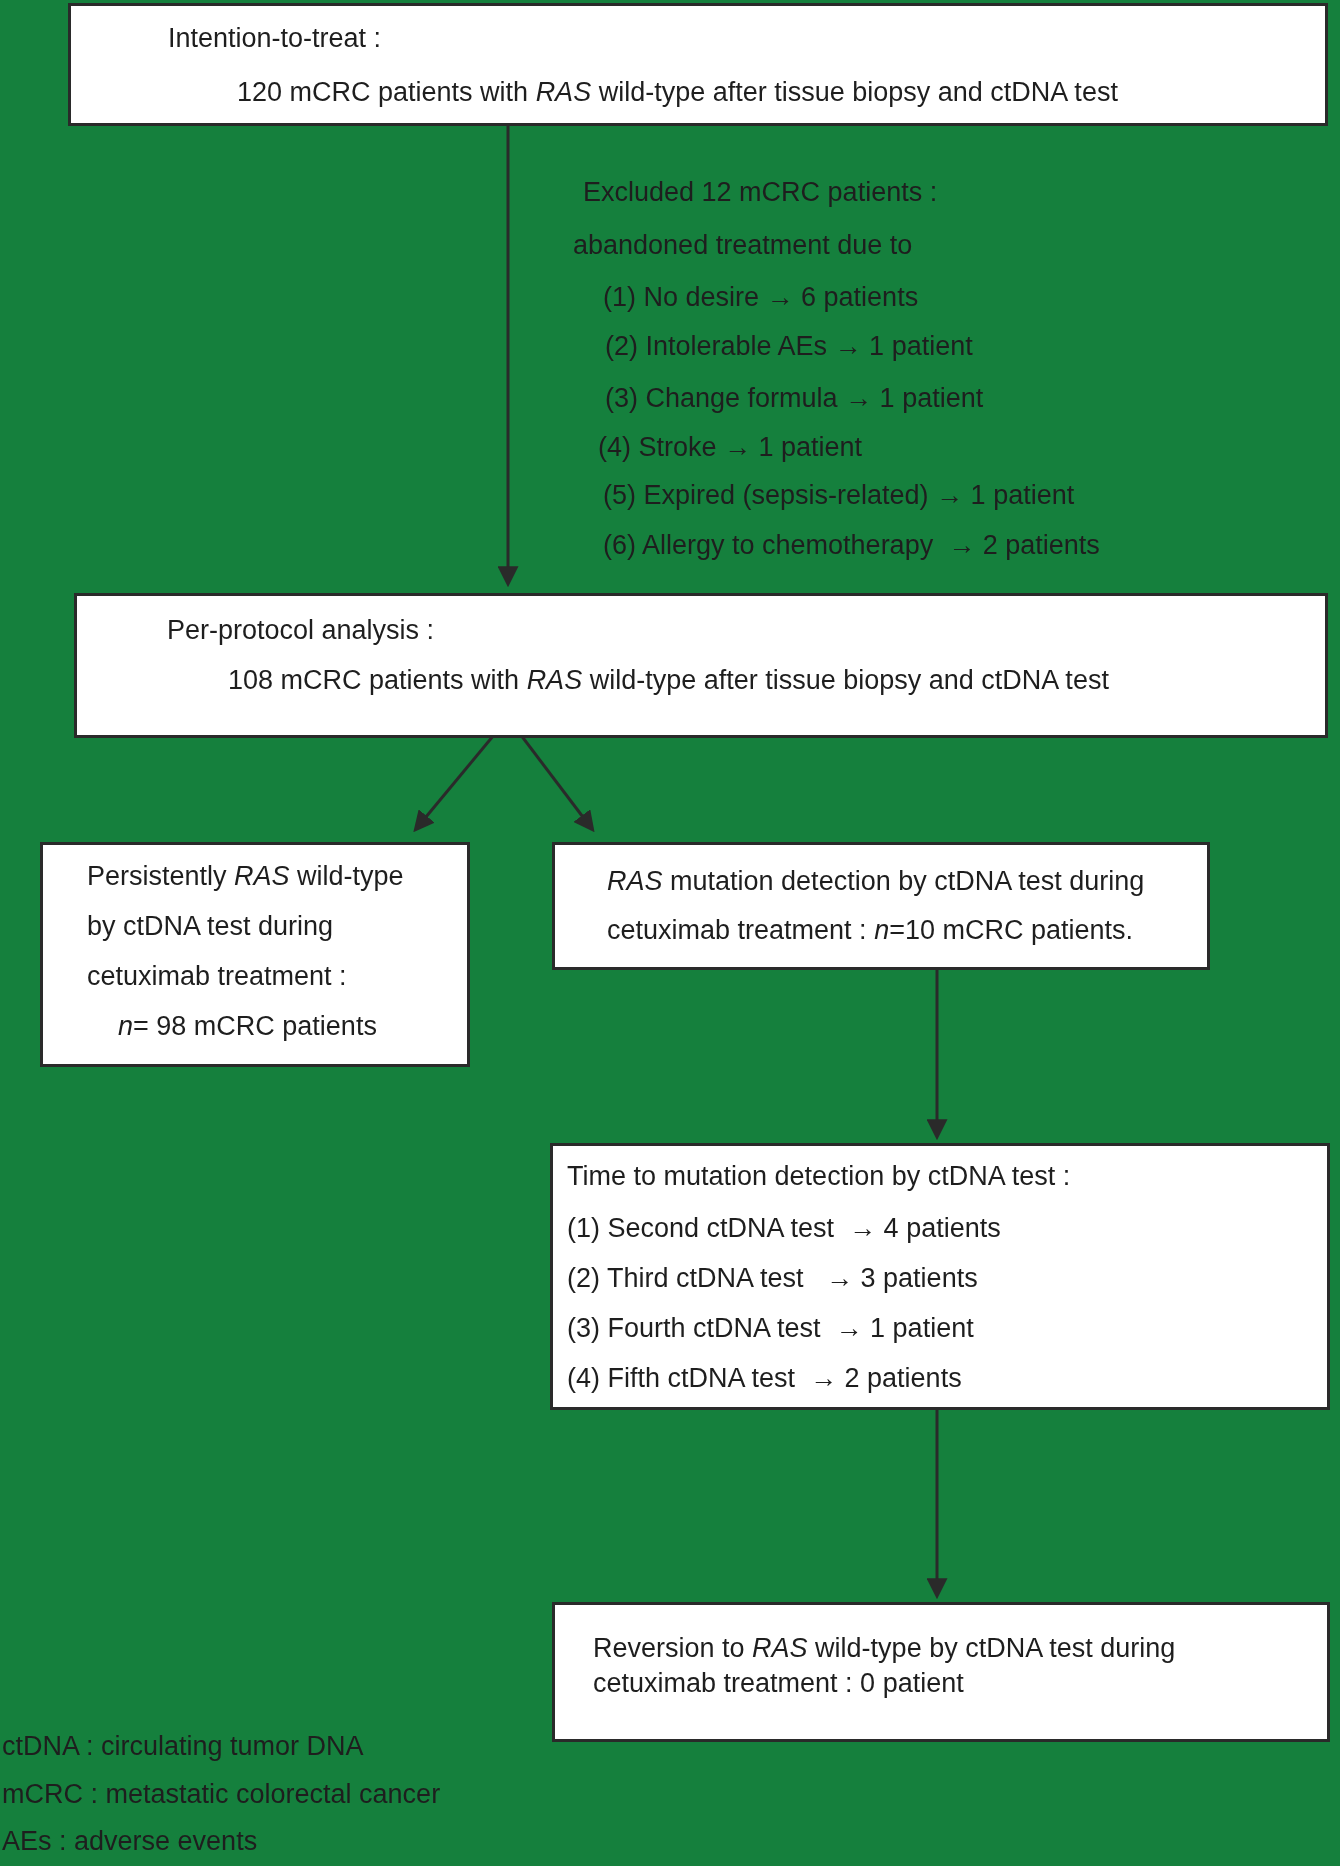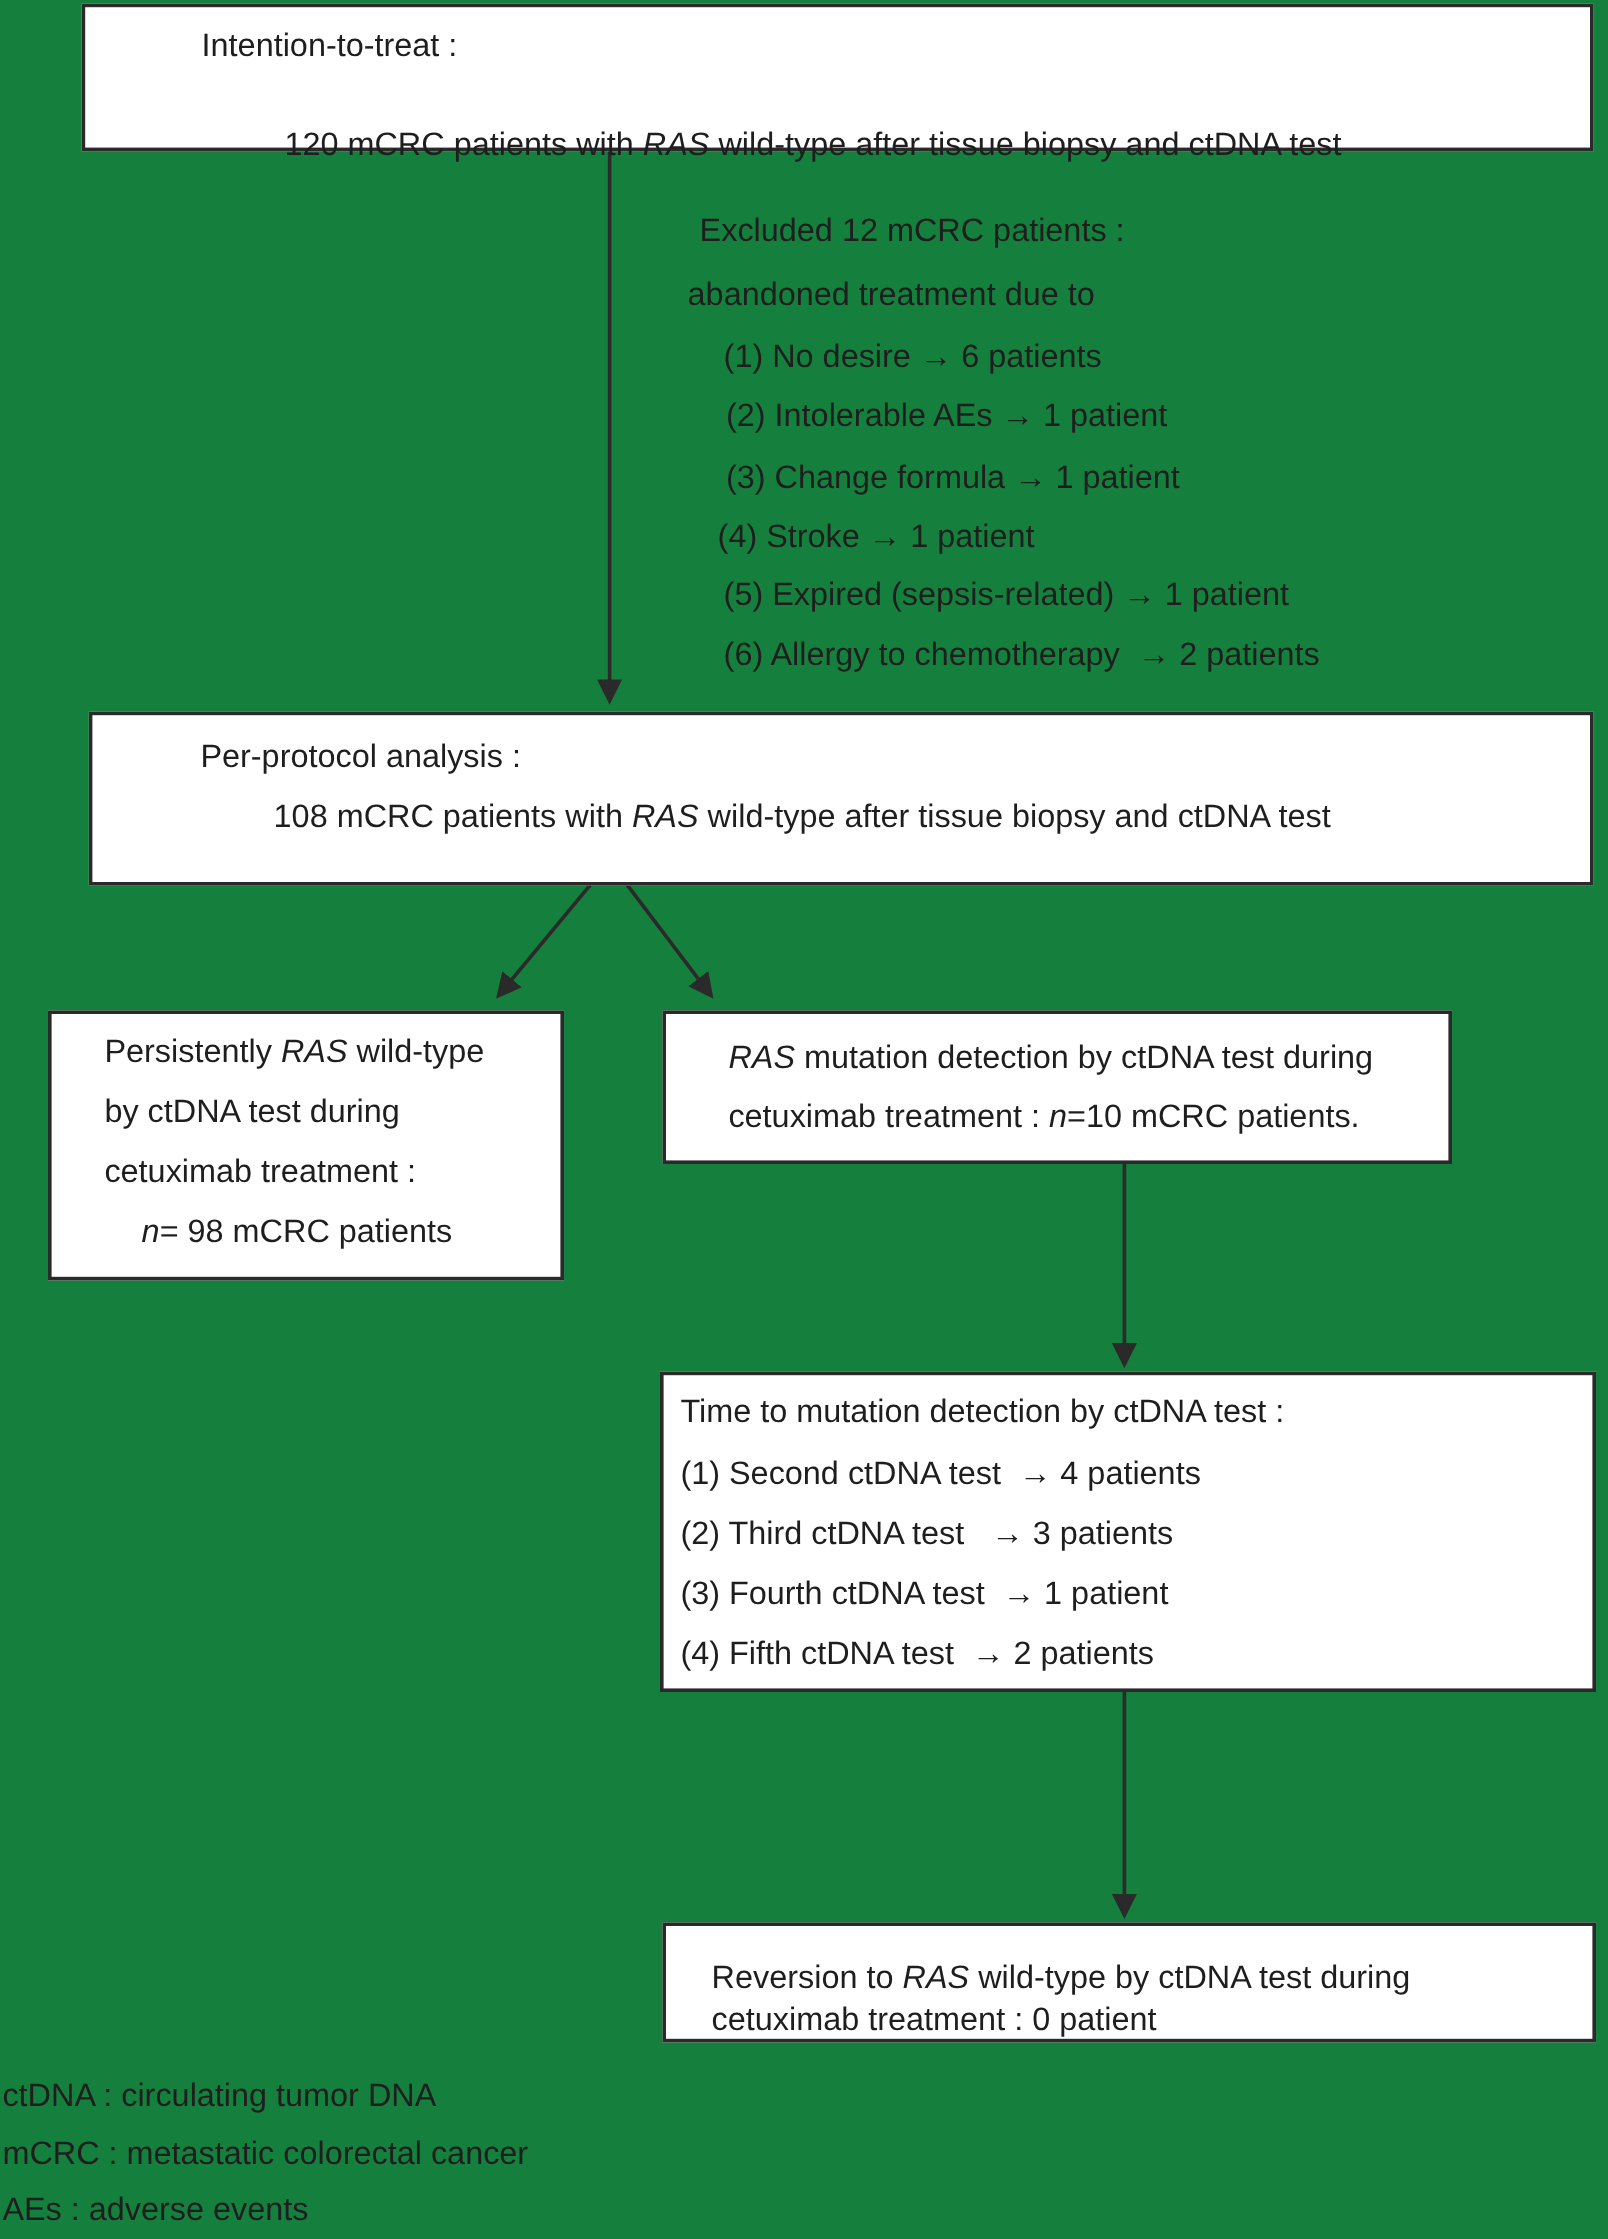--- a/index.html
+++ b/index.html
@@ -25,21 +25,21 @@
     white-space:pre;
     font-size:27px;
     line-height:1.15;
     color:#1e1e1e;
   }
   .it{font-style:italic;}
 
   
   #box-itt{left:68px;top:3px;width:1260px;height:123px;}
   #box-itt .tline:nth-child(1){left:97px;top:17px;}
-  #box-itt .tline:nth-child(2){left:166px;top:71px;margin-top:28px;}
+  #box-itt .tline:nth-child(2){left:166px;top:71px;}
 
   
   .freeblock{position:absolute;left:0;top:0;width:1340px;height:1866px;pointer-events:none;}
   #excluded .tline:nth-child(1){left:583px;top:177px;}
   #excluded .tline:nth-child(2){left:573px;top:230px;}
   #excluded .tline:nth-child(3){left:603px;top:282px;}
   #excluded .tline:nth-child(4){left:605px;top:331px;}
   #excluded .tline:nth-child(5){left:605px;top:383px;}
   #excluded .tline:nth-child(6){left:598px;top:432px;}
   #excluded .tline:nth-child(7){left:603px;top:480px;}
@@ -67,21 +67,21 @@
   
   #box-tm{left:550px;top:1143px;width:780px;height:267px;padding-left:20px;}
   #box-tm .tline{left:14px;}
   #box-tm .tline:nth-child(1){top:15px;}
   #box-tm .tline:nth-child(2){top:67px;}
   #box-tm .tline:nth-child(3){top:117px;}
   #box-tm .tline:nth-child(4){top:167px;}
   #box-tm .tline:nth-child(5){top:217px;}
 
   
-  #box-rv{left:552px;top:1602px;width:778px;height:100px;}
+  #box-rv{left:552px;top:1602px;width:778px;height:140px;}
   #box-rv .tline{left:38px;}
   #box-rv .tline:nth-child(1){top:28px;}
   #box-rv .tline:nth-child(2){top:63px;}
 
   
   #legend .tline:nth-child(1){left:2px;top:1731px;}
   #legend .tline:nth-child(2){left:2px;top:1779px;}
   #legend .tline:nth-child(3){left:2px;top:1826px;}
 </style>
 </head>

